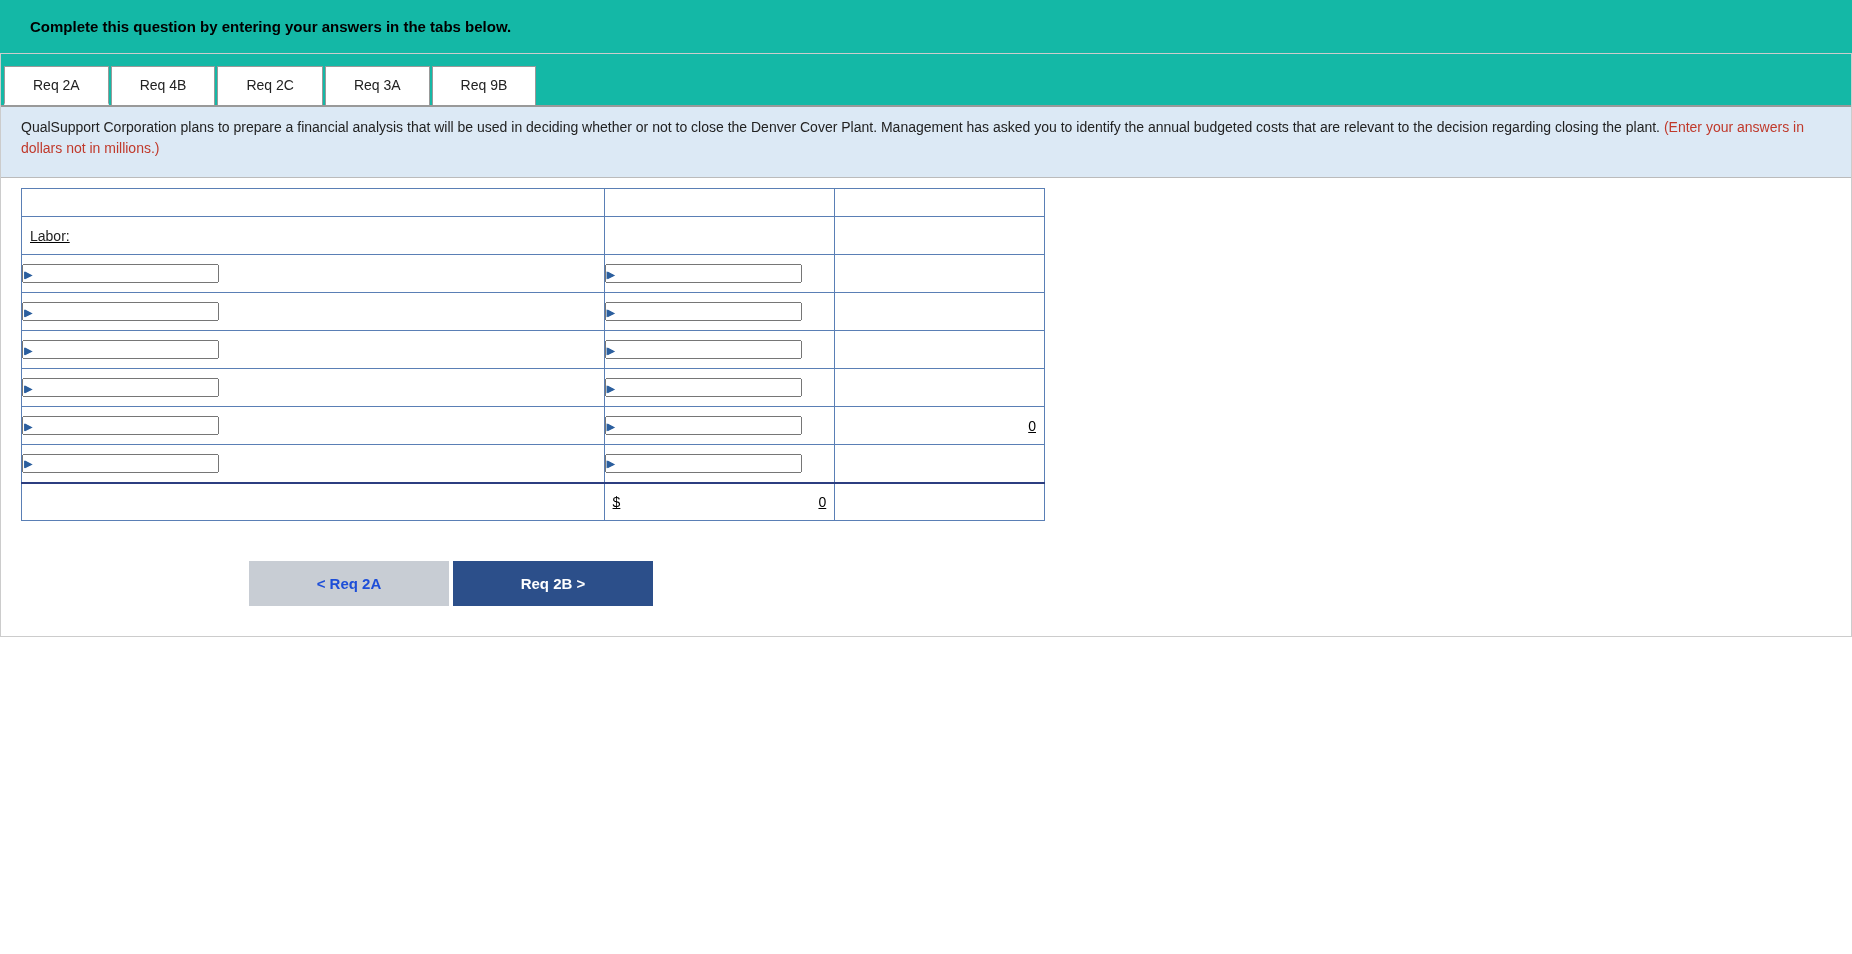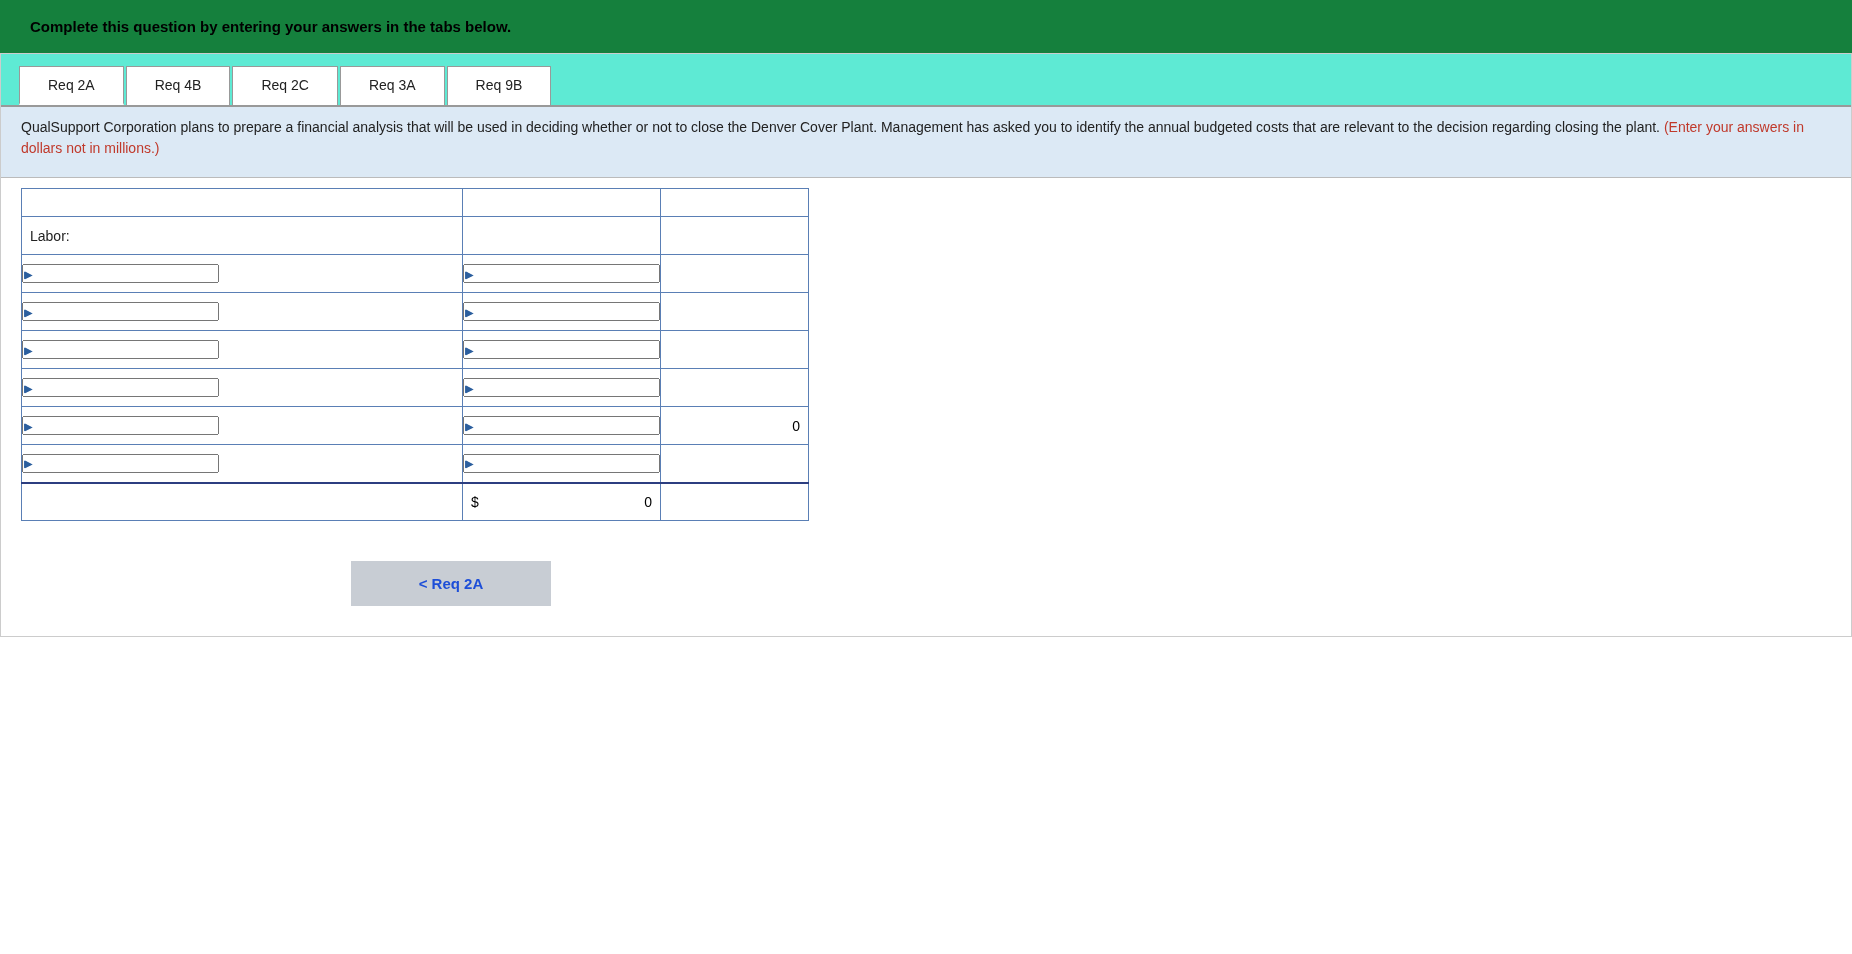--- a/index.html
+++ b/index.html
@@ -17,37 +17,37 @@
     }
 
     .page-wrapper {
       width: 1852px;
       min-height: 954px;
       background: #fff;
       padding: 0;
     }
 
     .instruction-bar {
-      background: #15803d;
+      background: #14b8a6;
       padding: 18px 30px;
       font-weight: bold;
       font-size: 15px;
     }
 
     .tabs-section {
       background: #fff;
       border: 1px solid #ccc;
       margin: 0;
     }
 
     .tabs-row {
       display: flex;
       border-bottom: 2px solid #999;
-      background: #5eead4;
-      padding: 0 18px;
+      background: #14b8a6;
+      padding: 0 3px;
       padding-top: 12px;
     }
 
     .tab {
       padding: 10px 28px;
       border: 1px solid #999;
       border-bottom: none;
       background: #fff;
       cursor: pointer;
       margin-right: 2px;
@@ -82,21 +82,22 @@
       color: #c0392b;
     }
 
     .table-section {
       padding: 10px 20px 20px 20px;
       background: #fff;
     }
 
     .data-table {
       border-collapse: collapse;
-      width: 788px;
+      width: 1024px;
+      text-decoration: underline;
     }
 
     .data-table td, .data-table th {
       border: 1px solid #5a7fb5;
       height: 38px;
     }
 
     .cell-label {
       padding: 2px 8px;
       font-size: 14px;
@@ -296,16 +297,17 @@
             </div>
           </td>
           <td style="border:1px solid #5a7fb5; border-top: 2px solid #2c3e80;"></td>
         </tr>
       </tbody>
         </table>
     </div>
 
     <div class="bottom-nav">
       <button class="nav-btn nav-btn-prev">&lt; Req 2A</button>
+      <button class="nav-btn nav-btn-next">Req 2B &gt;</button>
     </div>
 
   </div>
 </div>
 
 </body></html>

